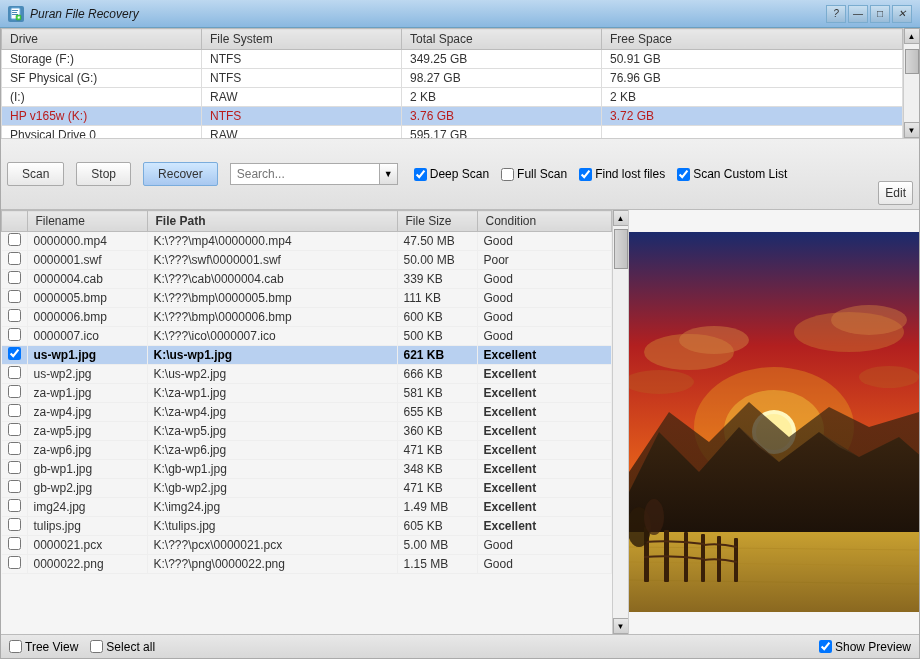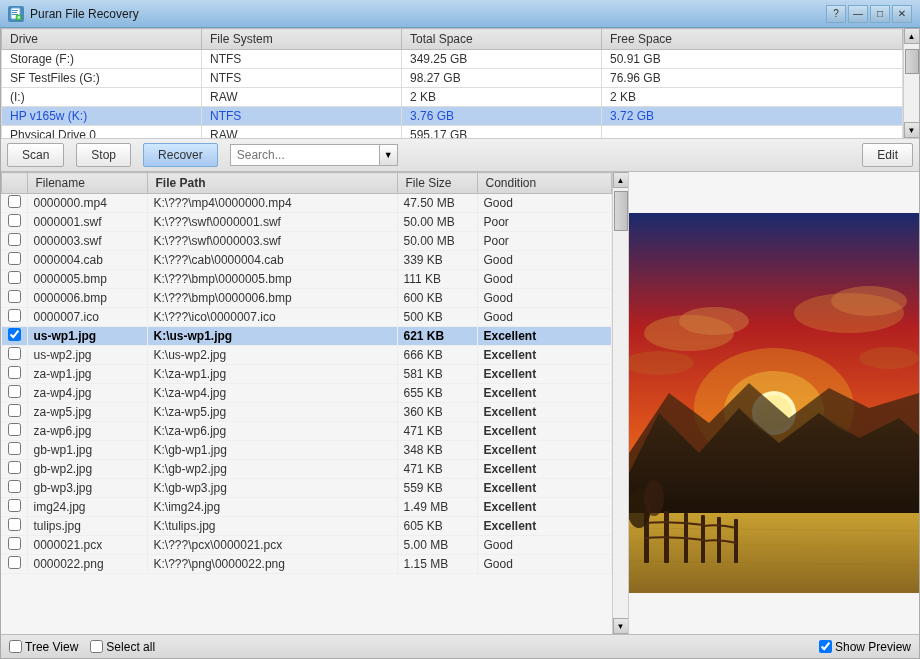--- a/index.html
+++ b/index.html
@@ -7,48 +7,49 @@
 
     
     .title-bar {
       background: linear-gradient(to bottom, #bdd8f0, #8ab8e0);
       height: 28px;
       display: flex;
       align-items: center;
       padding: 0 8px;
       justify-content: space-between;
       border-bottom: 1px solid #6a9fc0;
+      font-style: italic;
     }
     .title-bar-left { display: flex; align-items: center; gap: 6px; }
     .title-icon { width: 16px; height: 16px; background: #4a8ab8; border-radius: 2px; display: flex; align-items: center; justify-content: center; color: white; font-size: 9px; }
     .title-text { font-size: 12px; color: #1a1a1a; font-weight: normal; }
     .title-controls { display: flex; gap: 2px; }
     .title-btn { width: 20px; height: 18px; background: linear-gradient(to bottom, #c8dff0, #9abcd8); border: 1px solid #7aaccf; display: flex; align-items: center; justify-content: center; cursor: pointer; font-size: 10px; color: #333; }
 
     
     .main-container { background: #f5f5f5; height: 631px; display: flex; flex-direction: column; border: 1px solid #aaa; border-top: none; justify-content: flex-end; }
 
     
     .drive-section { background: white; border-bottom: 1px solid #ccc; }
     .drive-table { width: 100%; border-collapse: collapse; }
     .drive-table th { background: linear-gradient(to bottom, #e8e8e8, #d8d8d8); border: 1px solid #bbb; padding: 3px 8px; text-align: left; font-weight: normal; color: #333; }
     .drive-table td { border: 1px solid #ddd; padding: 2px 8px; color: #333; }
-    .drive-table tr.selected td { background: #b8d0f0; color: #1d4ed8; }
+    .drive-table tr.selected td { background: #b8d0f0; color: #b91c1c; }
 
     
     .toolbar { background: linear-gradient(to bottom, #f0f0f0, #e0e0e0); border-bottom: 1px solid #bbb; padding: 4px 6px; display: flex; align-items: center; gap: 12px; }
     .toolbar-btn { background: linear-gradient(to bottom, #ffffff, #e8e8e8); border: 1px solid #aaa; padding: 3px 14px; cursor: pointer; color: #333; border-radius: 2px; height: 24px; }
     .toolbar-btn.active { background: linear-gradient(to bottom, #d0e8ff, #a8c8f0); border-color: #7aacdc; }
     .search-wrapper { display: flex; align-items: center; position: relative; }
     .search-input { border: 1px solid #aaa; padding: 2px 20px 2px 6px; height: 22px; width: 150px; color: #888; background: white; }
     .search-dropdown { border: 1px solid #aaa; border-left: none; height: 22px; width: 18px; background: linear-gradient(to bottom, #fff, #e0e0e0); cursor: pointer; display: flex; align-items: center; justify-content: center; font-size: 9px; }
     .checkbox-group { display: flex; align-items: center; gap: 12px; margin-left: 4px; }
     .checkbox-item { display: flex; align-items: center; gap: 3px; cursor: pointer; }
     .checkbox-item input { margin: 0; }
-    .edit-btn { margin-left: auto; background: linear-gradient(to bottom, #ffffff, #e8e8e8); border: 1px solid #aaa; padding: 3px 14px; cursor: pointer; color: #333; border-radius: 2px; height: 24px; }
+    .edit-btn { margin-left: auto; background: linear-gradient(to bottom, #ffffff, #e8e8e8); border: 1px solid #aaa; padding: 3px 6px; cursor: pointer; color: #333; border-radius: 2px; height: 24px; margin-top: 38px; }
 
     
     .files-section { display: flex; flex: 1; overflow: hidden; }
     .files-list { flex: 1; overflow: hidden; display: flex; flex-direction: column; border-right: 1px solid #ccc; }
     .files-table-wrapper { flex: 1; overflow-y: auto; overflow-x: hidden; position: relative; }
     .files-table { width: 100%; border-collapse: collapse; }
     .files-table th { background: linear-gradient(to bottom, #e8e8e8, #d8d8d8); border: 1px solid #bbb; padding: 3px 8px; text-align: left; font-weight: normal; color: #333; position: sticky; top: 0; z-index: 1; margin-left: 38px; }
     .files-table td { border-bottom: 1px solid #eee; border-right: 1px solid #eee; padding: 1px 6px; color: #333; white-space: nowrap; }
     .files-table tr.selected td { background: #b8d0f0; color: #000; font-weight: bold; }
     .files-table td:first-child { width: 20px; }
@@ -112,21 +113,21 @@
             </tr>
           </thead>
           <tbody id="drive-tbody">
           <tr>
     <td>Storage (F:)</td>
     <td>NTFS</td>
     <td>349.25 GB</td>
     <td>50.91 GB</td>
   </tr>
               <tr>
-    <td>SF TestFiles (G:)</td>
+    <td>SF Physical (G:)</td>
     <td>NTFS</td>
     <td>98.27 GB</td>
     <td>76.96 GB</td>
   </tr>
               <tr>
     <td>(I:)</td>
     <td>RAW</td>
     <td>2 KB</td>
     <td>2 KB</td>
   </tr>
@@ -155,20 +156,38 @@
     </div>
   </div>
 
   <div class="toolbar">
     <button class="toolbar-btn">Scan</button>
     <button class="toolbar-btn">Stop</button>
     <button class="toolbar-btn active">Recover</button>
     <div class="search-wrapper">
       <input type="text" class="search-input" placeholder="Search..." style="">
       <div class="search-dropdown">▼</div>
+    </div>
+    <div class="checkbox-group">
+      <label class="checkbox-item">
+        <input type="checkbox" checked="" style="">
+        <span>Deep Scan</span>
+      </label>
+      <label class="checkbox-item">
+        <input type="checkbox" style="">
+        <span>Full Scan</span>
+      </label>
+      <label class="checkbox-item">
+        <input type="checkbox" checked="" style="">
+        <span>Find lost files</span>
+      </label>
+      <label class="checkbox-item">
+        <input type="checkbox" checked="" style="">
+        <span>Scan Custom List</span>
+      </label>
     </div>
     <button class="edit-btn">Edit</button>
   </div>
 
   <div class="files-section">
 
     <div class="files-list">
       <div style="display:flex;flex:1;overflow:hidden;">
         <div class="files-table-wrapper">
           <table class="files-table">
@@ -191,27 +210,20 @@
   </tr>
                 <tr>
     <td><input type="checkbox" class="file-checkbox" style=""></td>
     <td>0000001.swf</td>
     <td>K:\???\swf\0000001.swf</td>
     <td>50.00 MB</td>
     <td class="condition-poor">Poor</td>
   </tr>
                 <tr>
     <td><input type="checkbox" class="file-checkbox" style=""></td>
-    <td>0000003.swf</td>
-    <td>K:\???\swf\0000003.swf</td>
-    <td>50.00 MB</td>
-    <td class="condition-poor">Poor</td>
-  </tr>
-                <tr>
-    <td><input type="checkbox" class="file-checkbox" style=""></td>
     <td>0000004.cab</td>
     <td>K:\???\cab\0000004.cab</td>
     <td>339 KB</td>
     <td class="condition-good">Good</td>
   </tr>
                 <tr>
     <td><input type="checkbox" class="file-checkbox" style=""></td>
     <td>0000005.bmp</td>
     <td>K:\???\bmp\0000005.bmp</td>
     <td>111 KB</td>
@@ -278,27 +290,20 @@
     <td>gb-wp1.jpg</td>
     <td>K:\gb-wp1.jpg</td>
     <td>348 KB</td>
     <td class="condition-excellent">Excellent</td>
   </tr>
                 <tr>
     <td><input type="checkbox" class="file-checkbox" style=""></td>
     <td>gb-wp2.jpg</td>
     <td>K:\gb-wp2.jpg</td>
     <td>471 KB</td>
-    <td class="condition-excellent">Excellent</td>
-  </tr>
-                <tr>
-    <td><input type="checkbox" class="file-checkbox" style=""></td>
-    <td>gb-wp3.jpg</td>
-    <td>K:\gb-wp3.jpg</td>
-    <td>559 KB</td>
     <td class="condition-excellent">Excellent</td>
   </tr>
                 <tr>
     <td><input type="checkbox" class="file-checkbox" style=""></td>
     <td>img24.jpg</td>
     <td>K:\img24.jpg</td>
     <td>1.49 MB</td>
     <td class="condition-excellent">Excellent</td>
   </tr>
                 <tr>

